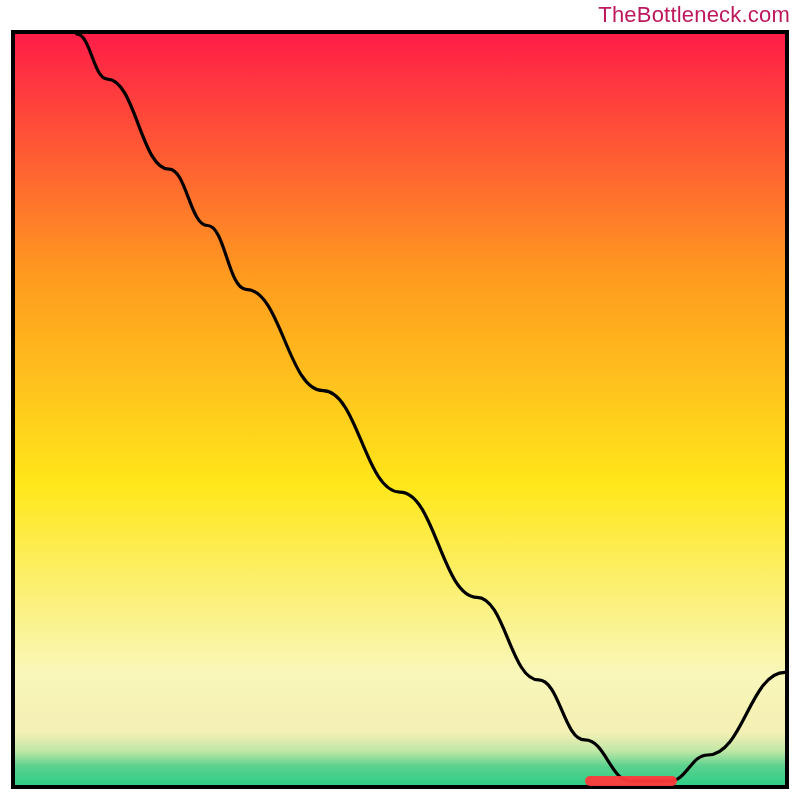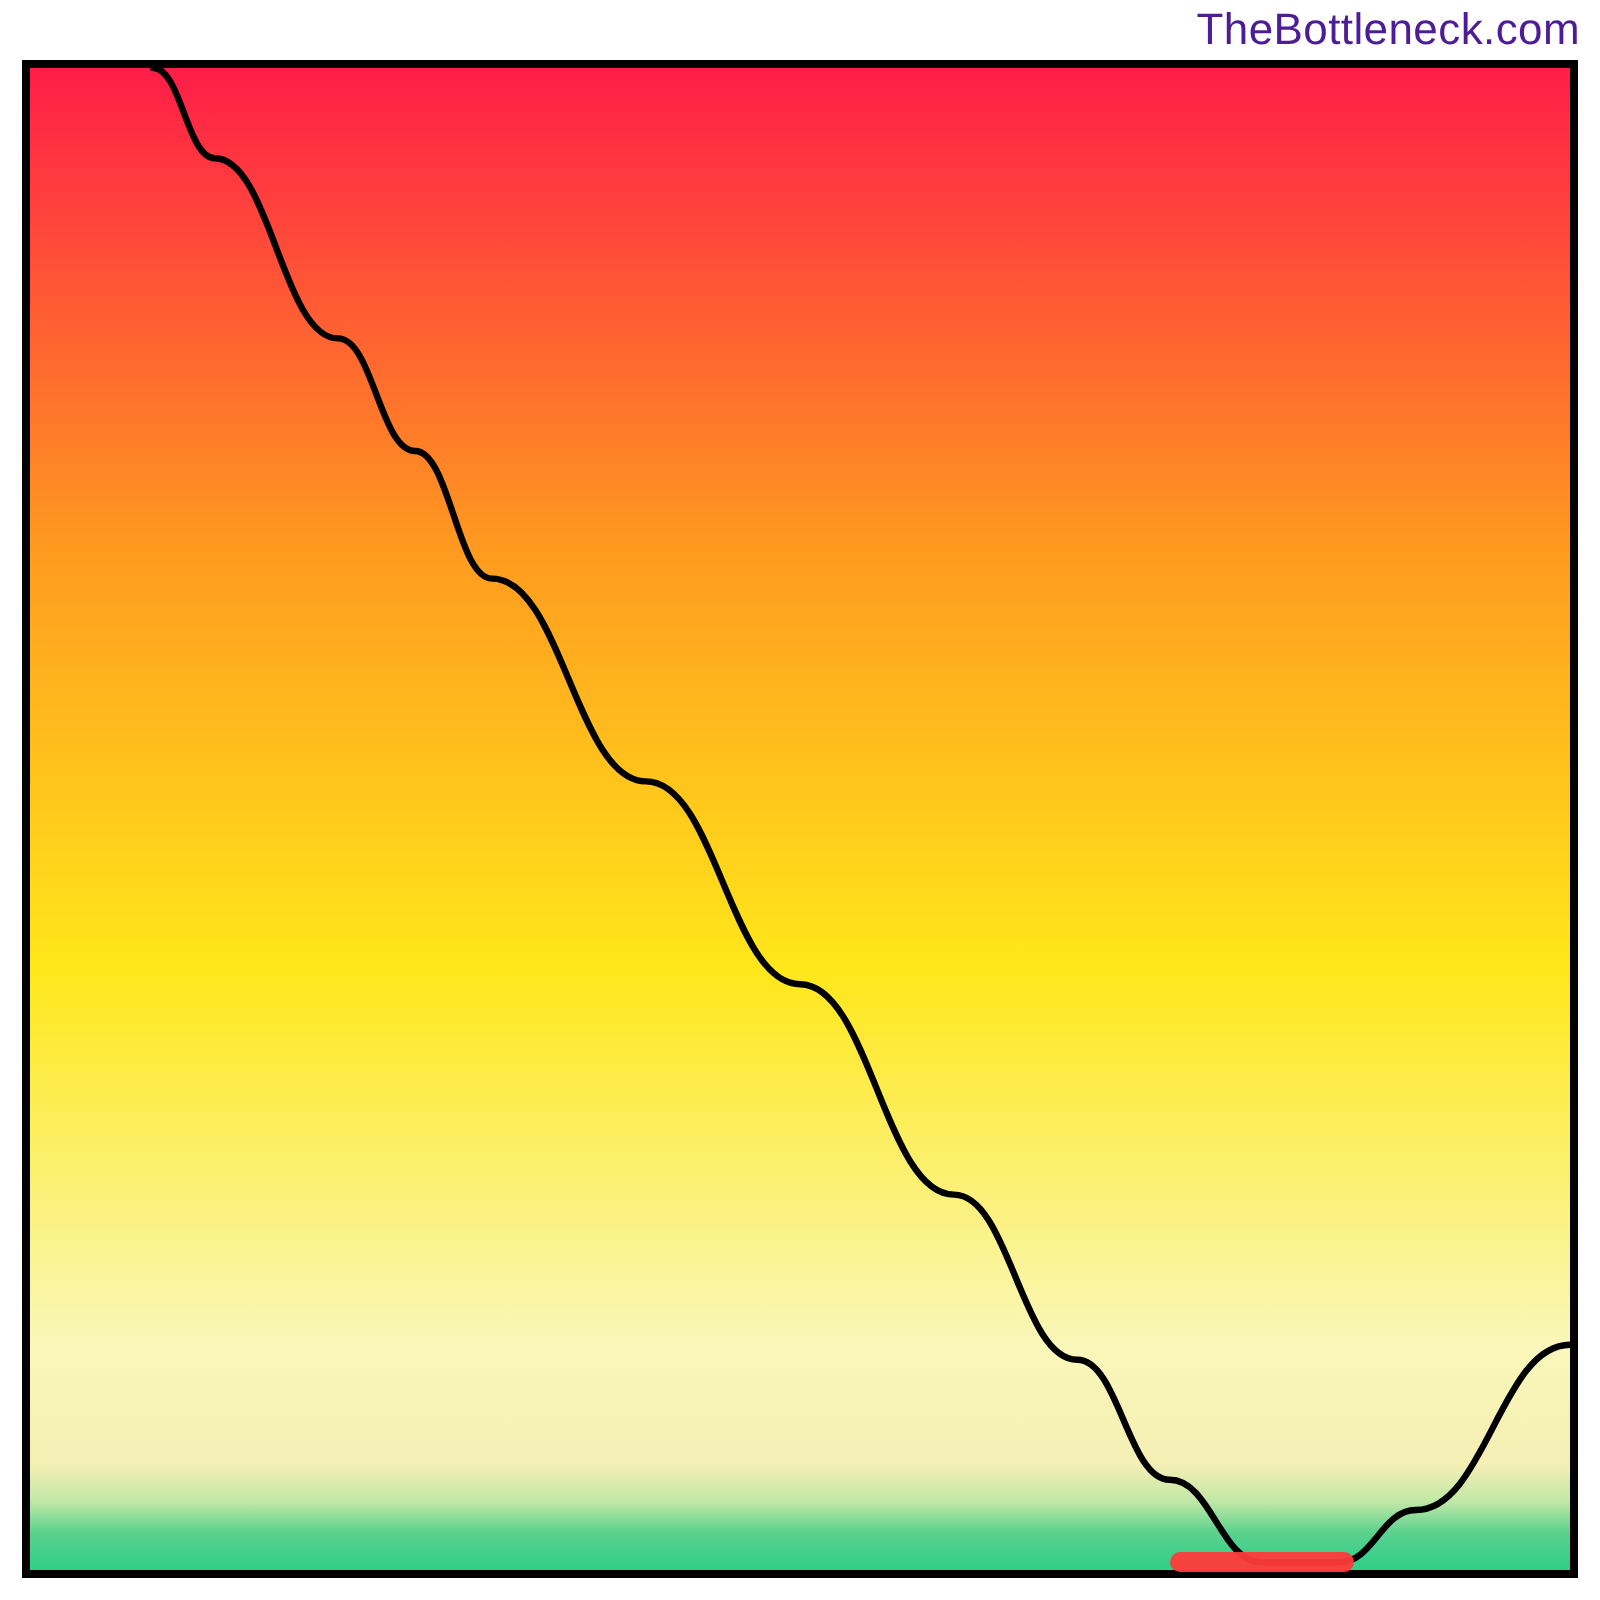--- a/index.html
+++ b/index.html
@@ -13,21 +13,21 @@
   }
   .stage {
     position: relative;
     width: 800px;
     height: 800px;
   }
   .attribution {
     position: absolute;
     top: 2px;
     right: 10px;
-    color: #4c1d95;
+    color: #be185d;
     font-size: 22px;
     letter-spacing: 0.2px;
   }
   .plot-frame {
     position: absolute;
     left: 11px;
     top: 30px;
     width: 778px;
     height: 759px;
     border: 4px solid #000;

